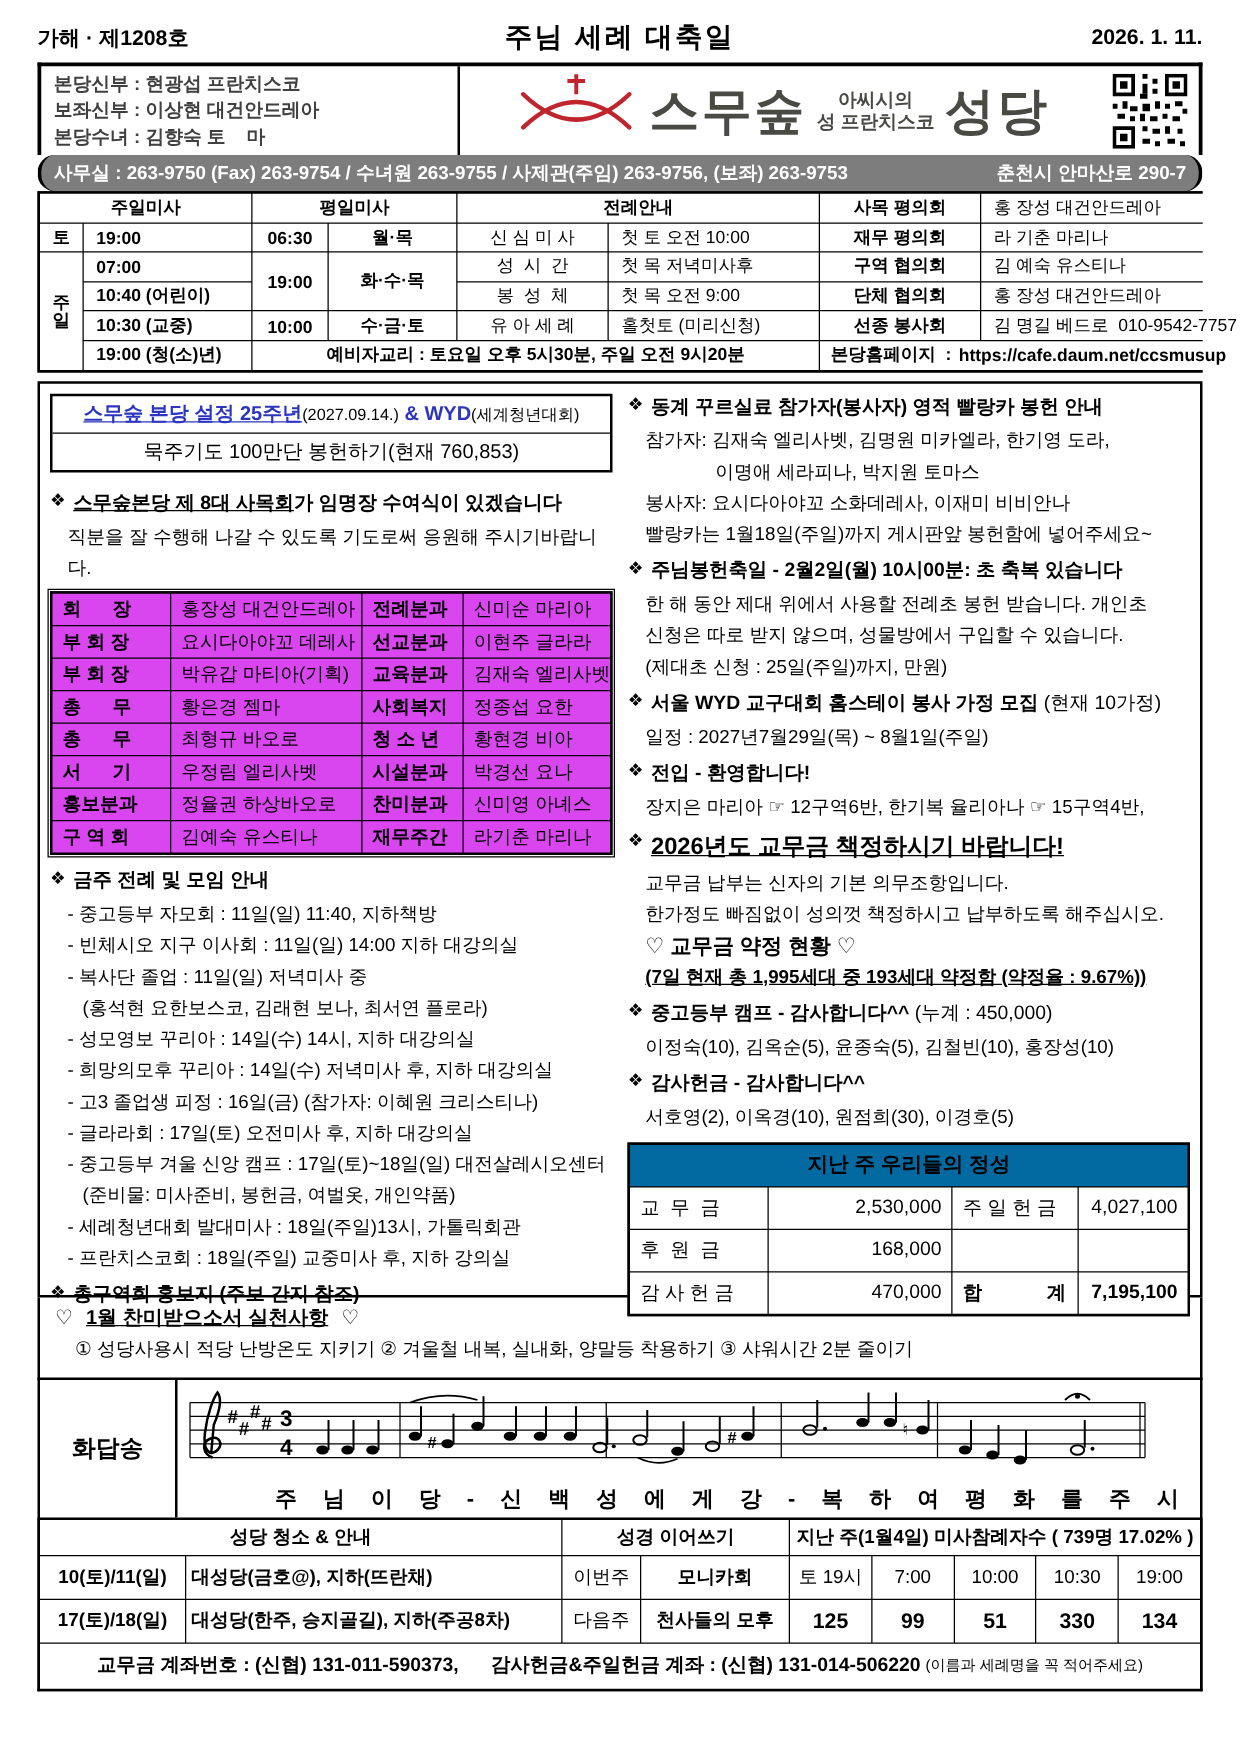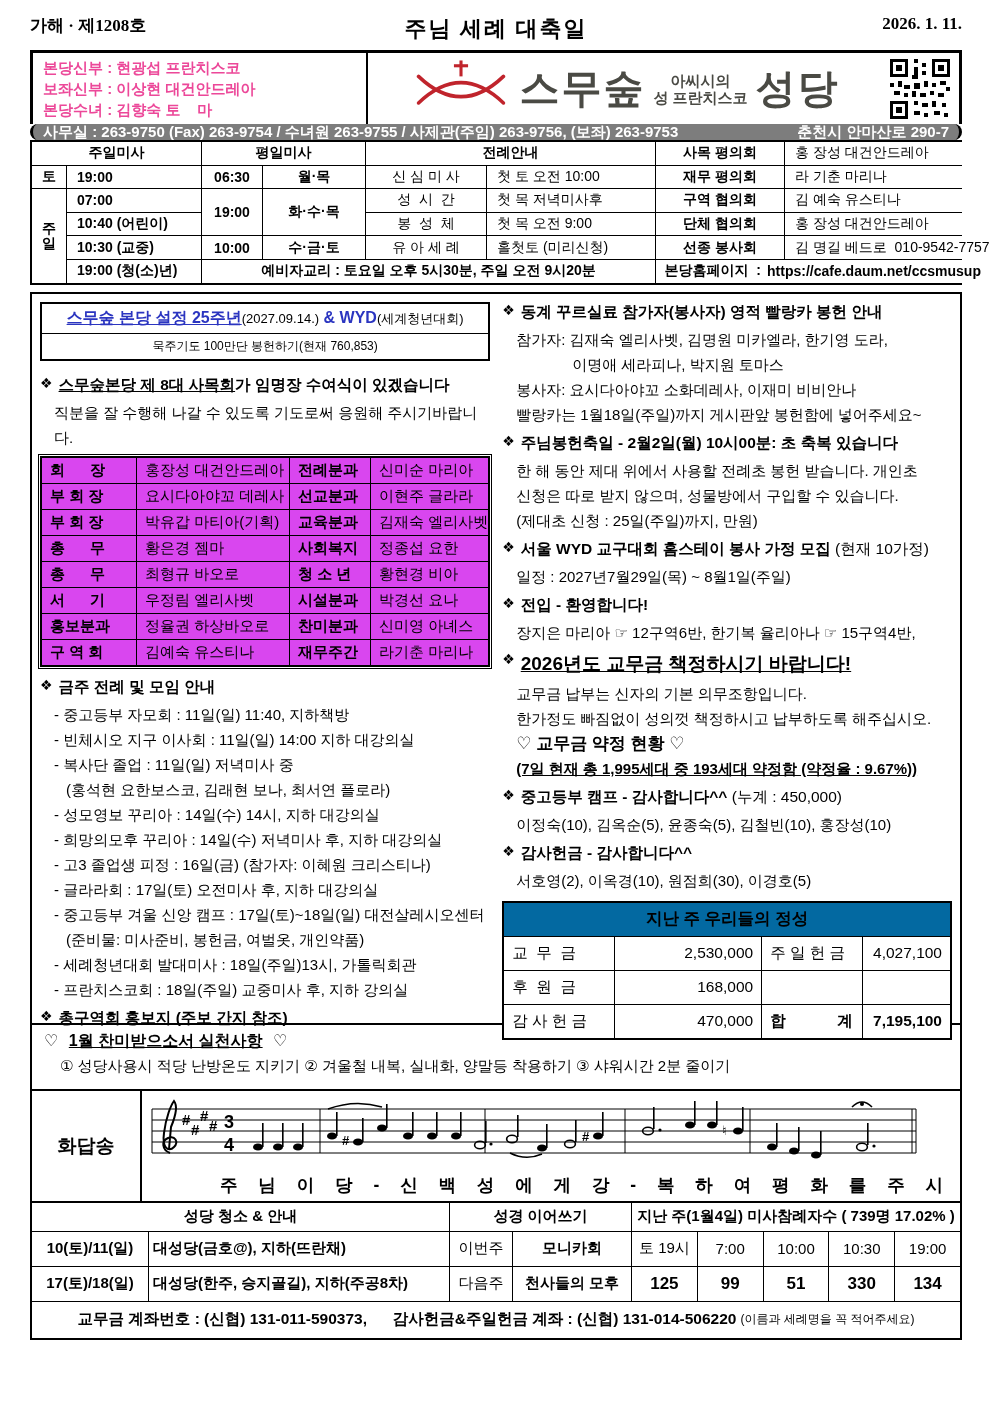--- a/index.html
+++ b/index.html
@@ -1,58 +1,58 @@
 <!DOCTYPE html>
 <html><head>
 <meta charset="utf-8">
 <style>
   * { margin:0; padding:0; box-sizing:border-box; }
   body { width:992px; height:1403px; background:#ffffff; color:#000;
          font-family:"Liberation Sans","DejaVu Sans",sans-serif; }
   .page { width:992px; height:1403px; padding:14px 30px 0 30px; background:#fff; }
 
   
-  .hdr { display:flex; align-items:flex-start; height:32px; margin-bottom:4px;font-family:Liberation Serif, serif; }
+  .hdr { display:flex; align-items:center; height:32px; margin-bottom:4px; }
   .hdr .issue { width:230px; font-size:17px; font-weight:bold; }
   .hdr .title { flex:1; text-align:center; font-size:22px; font-weight:bold; letter-spacing:2px; }
   .hdr .date  { width:230px; text-align:right; font-size:17px; font-weight:bold; }
 
   
   .masthead { border:3px solid #000; border-bottom:none; display:flex; height:74px; }
   .staffbox { width:335px; border-right:2px solid #000; padding:5px 10px; display:flex;
               flex-direction:column; justify-content:center; }
-  .staffbox div { color:#ec4899; font-weight:bold; font-size:15px; line-height:21px; white-space:pre; }
+  .staffbox div { color:#404040; font-weight:bold; font-size:15px; line-height:21px; white-space:pre; }
   .logoarea { flex:1; display:flex; align-items:center; justify-content:center; gap:12px; }
   .logotext { display:flex; align-items:center; gap:8px; color:#4a4a44; }
   .logo-big { font-size:40px; font-weight:bold; letter-spacing:2px; }
   .logo-sub { display:flex; flex-direction:column; line-height:17px; font-weight:bold; font-size:15px; text-align:center; }
   .qrwrap { width:66px; display:flex; align-items:center; justify-content:center; margin-right:6px; }
 
   
   .graybar { background:#7d7d7d; color:#fff; font-weight:bold; font-size:15px;
-             display:flex; align-items:center; padding:0 10px; height:16px;
+             display:flex; align-items:center; padding:0 10px; height:29px;
              border-left:3px solid #000; border-right:3px solid #000;border-radius:14px; }
   .graybar .addr { margin-left:auto; }
 
   
   .sched { display:grid; grid-template-columns:34px 134px 60px 102px 120px 168px 128px 1fr;
            grid-auto-rows:22.6px; gap:1px; background:#000; border:2px solid #000; font-size:14px; }
   .sched > div { background:#fff; display:flex; align-items:center; justify-content:center; white-space:pre; }
   .sched .l { justify-content:flex-start; padding-left:10px; }
   .sched .b { font-weight:bold; }
   .vert { flex-direction:column; line-height:15px; }
 
   
   .mainbox { border:2px solid #000; margin-top:7px; padding:8px 8px 4px 8px; display:flex; gap:12px; height:733px; }
   .col { width:452px; display:flex; flex-direction:column; }
   .banner { border:2px solid #000; text-align:center; margin-bottom:8px; }
   .banner .r1 { border-bottom:1px solid #000; padding:4px 0; font-size:16px; font-weight:bold; }
   .banner .r1 .blue { color:#2b35c0; }
   .banner .r1 .sm { font-size:13px; font-weight:normal; }
-  .banner .r2 { padding:4px 0; font-size:12px; }
+  .banner .r2 { padding:4px 0; font-size:16px; }
   .sec { margin:6px 0 4px 0; font-size:15.5px; font-weight:bold; display:flex; gap:6px; }
   .sec .bullet { font-size:14px; }
   .u { text-decoration:underline; }
   .line { font-size:15px; line-height:25px; padding-left:14px; }
   .line.ind { padding-left:26px; }
 
   .committee { display:grid; grid-template-columns:94px 152px 80px 1fr; grid-auto-rows:25px;
                gap:1px; background:#000; border:2px solid #000; margin:6px 0 4px 0; font-size:15px; outline:1px solid #000; outline-offset:1px; }
   .committee > div { background:#d946ef; display:flex; align-items:center; padding-left:8px; white-space:pre; }
   .committee .role { font-weight:bold; }

